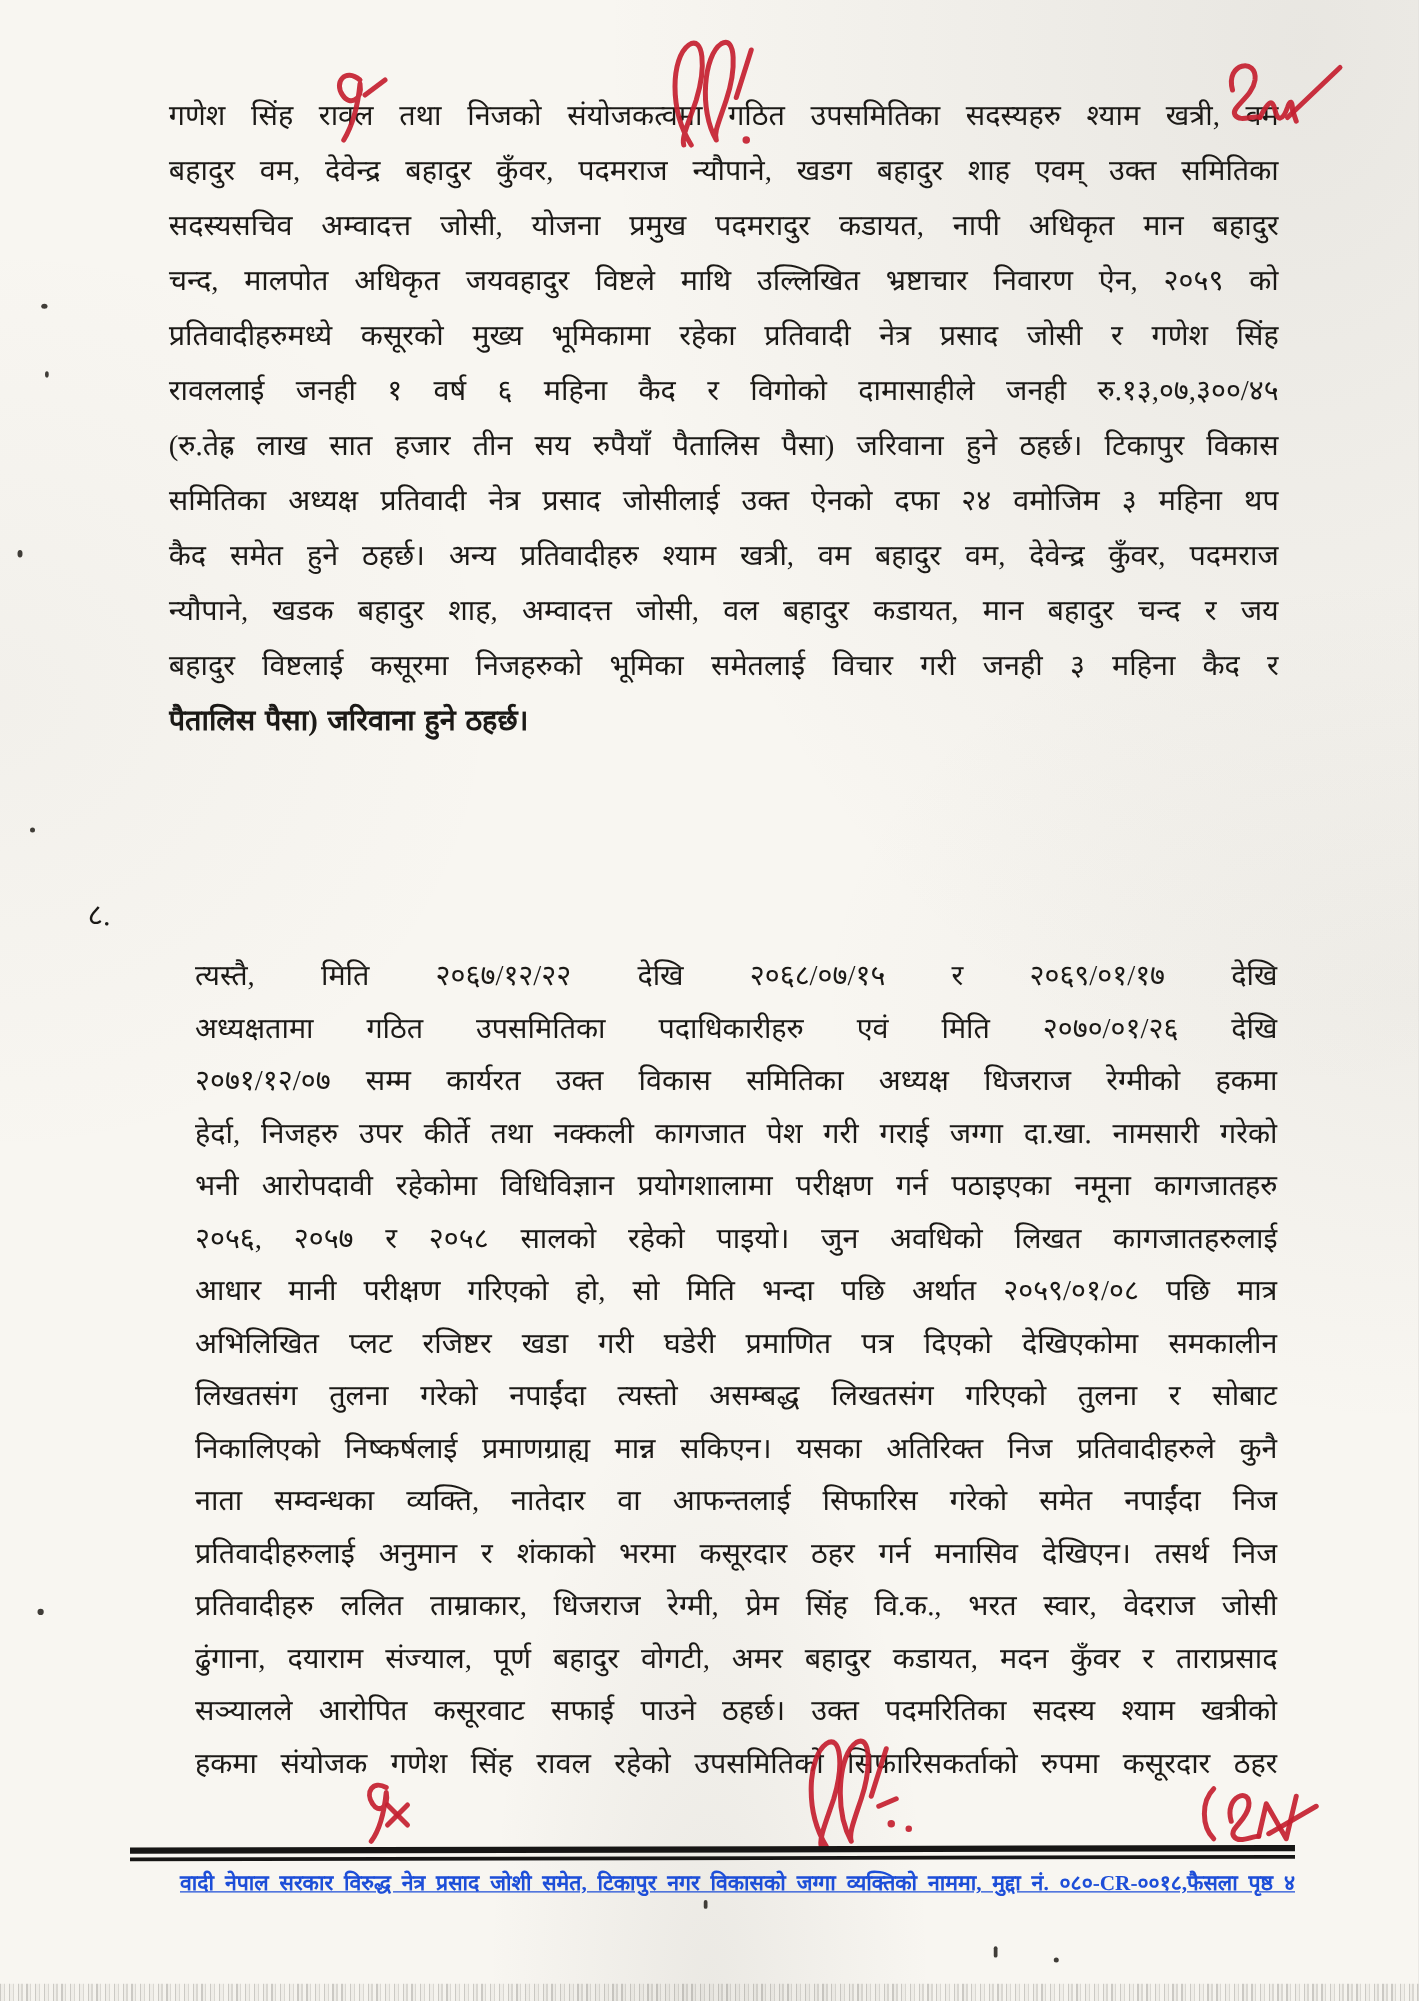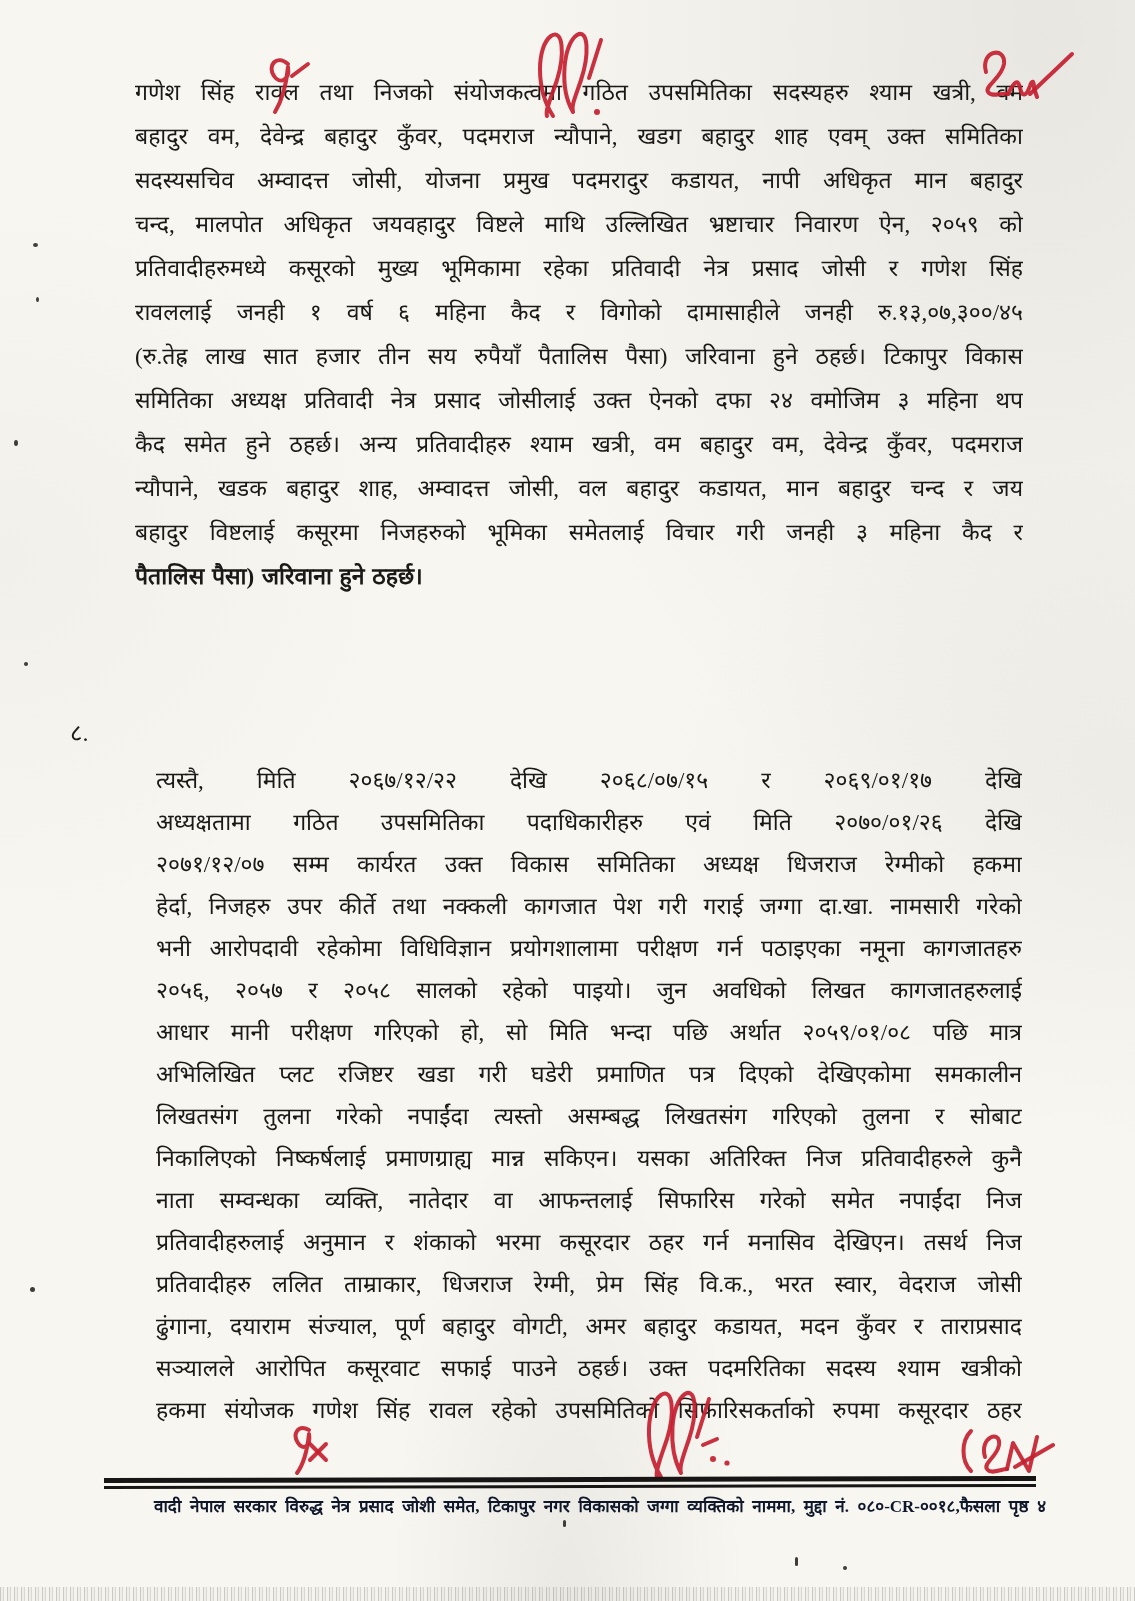--- a/index.html
+++ b/index.html
@@ -35,24 +35,25 @@
     position:absolute; left:70px; top:712px;
     font-size:24px; line-height:42px;
   }
   .footer-rule {
     position:absolute; left:104px; top:1477px; width:932px; height:13px;
     transform:rotate(-0.12deg);
   }
   .footer-rule .r1 { height:5px; background:#171615; }
   .footer-rule .r2 { height:3px; background:#171615; margin-top:3px; }
   .footer-text {
-    position:absolute; left:154px; top:1494px; width:892px;
+    position:absolute; left:144px; top:1494px; width:892px;
     font-size:17px; font-weight:bold;
     text-align:justify; text-align-last:justify;
-    color:#0f172a;
+    color:#1d4ed8;
+    text-decoration:underline;
   }
   .bottom-band {
     position:absolute; left:0; top:1587px; width:1135px; height:14px;
     background:repeating-linear-gradient(90deg,
       rgba(84,82,76,.45) 0 1px, rgba(190,188,180,.25) 1px 3px,
       rgba(120,118,110,.40) 3px 4px, rgba(225,223,216,.18) 4px 7px);
     opacity:.6;
   }
   .ink { position:absolute; }
   .ink path { fill:none; stroke:var(--ink,#c41f30); stroke-width:4; stroke-linecap:round; stroke-linejoin:round; opacity:.92; }

